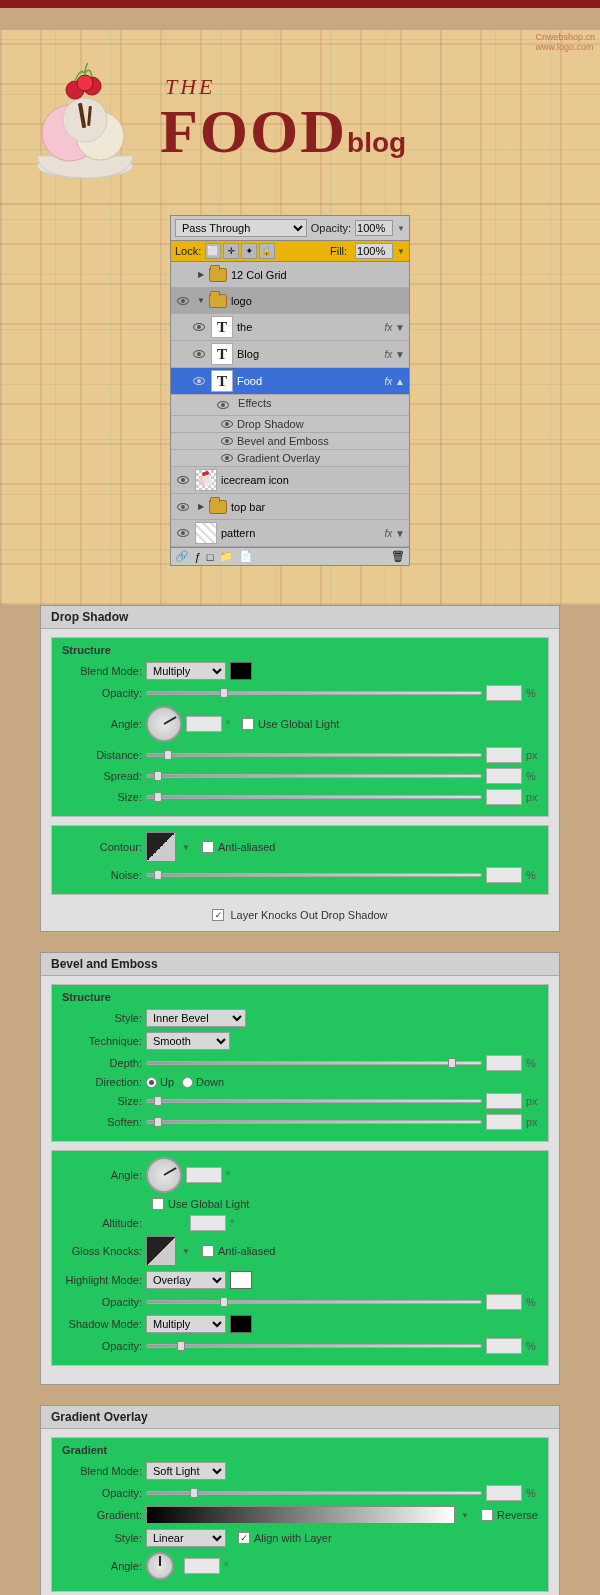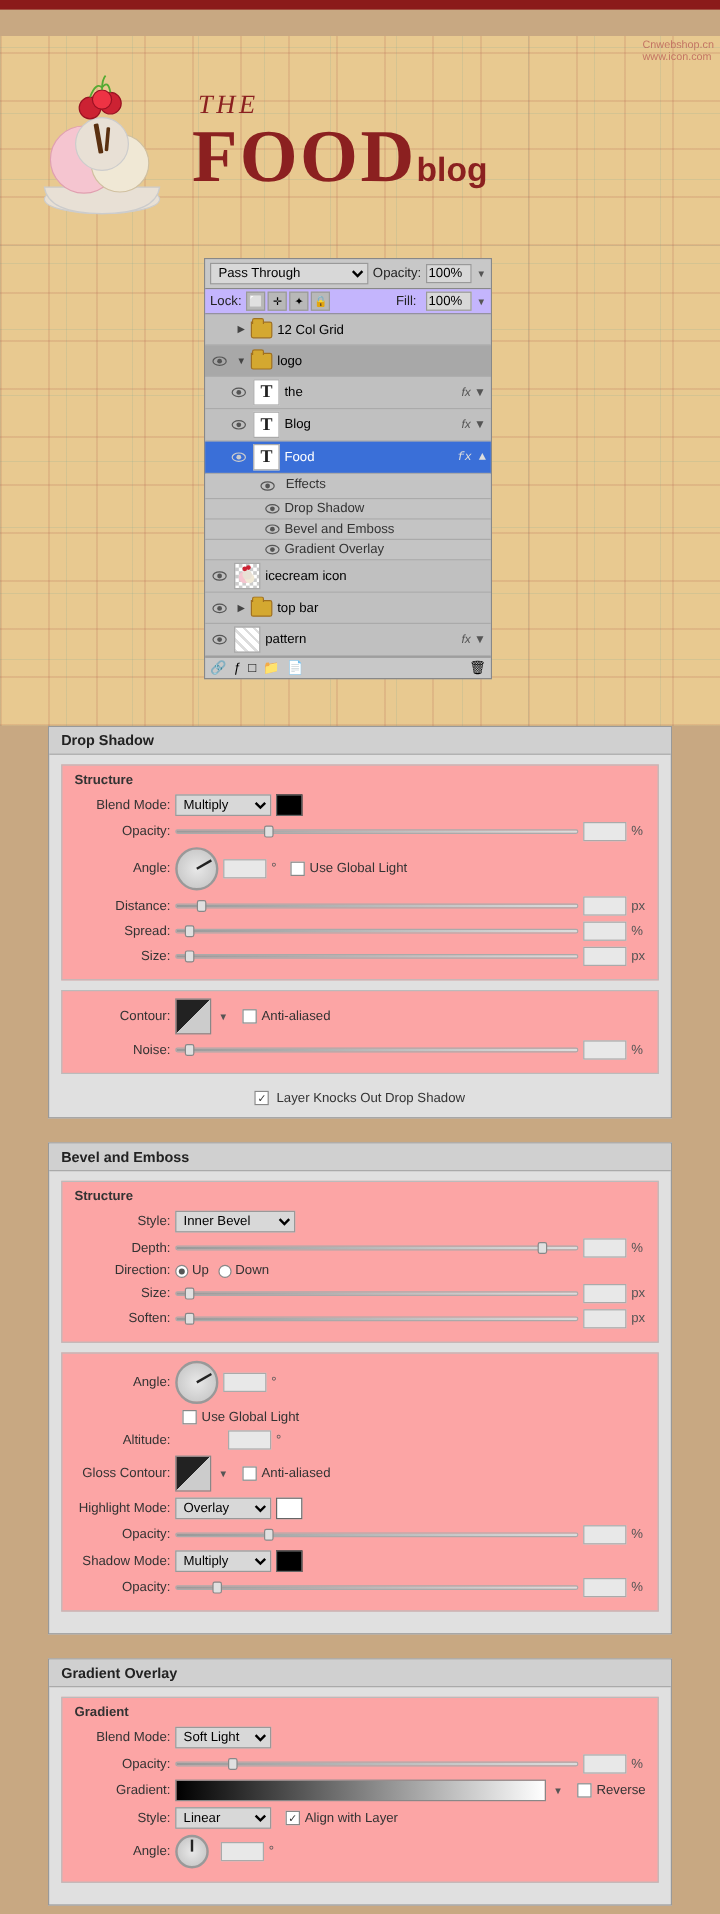--- a/index.html
+++ b/index.html
@@ -135,21 +135,21 @@
 
     .layer-opacity-input {
       width: 38px;
       background: #d8d8d8;
       border: 1px solid #999;
       font-size: 11px;
       padding: 1px;
     }
 
     .layers-lock-bar {
-      background: #c4b5fd;
+      background: #eab308;
       display: flex;
       align-items: center;
       padding: 2px 4px;
       gap: 4px;
       border-bottom: 1px solid #888;
     }
 
     .lock-label { color: #222; font-size: 11px; }
     .fill-label { color: #222; font-size: 11px; margin-left: auto; }
 
@@ -253,21 +253,21 @@
       white-space: nowrap;
     }
 
     .layer-fx {
       font-size: 10px;
       color: #555;
       font-style: italic;
       margin-left: 4px;
     }
 
-    .layer-fx.white { color: #ddd; font-family: Liberation Mono, monospace; }
+    .layer-fx.white { color: #ddd; }
 
     .layer-effects-header {
       padding: 2px 4px 2px 44px;
       background: #c4c4c4;
       font-size: 11px;
       color: #333;
       border-bottom: 1px solid #aaa;
     }
 
     .layer-effect-item {
@@ -327,21 +327,21 @@
       padding: 4px 10px;
       font-size: 12px;
       font-weight: bold;
       color: #222;
     }
 
     .section-box {
       border: 1px solid #bbb;
       margin: 8px 10px;
       padding: 6px 10px;
-      background: #fca5a5;
+      background: #22c55e;
     }
 
     .section-title {
       font-size: 11px;
       font-weight: bold;
       color: #333;
       margin-bottom: 6px;
     }
 
     .param-row {
@@ -534,21 +534,21 @@
 
   </style>
 </head>
 <body>
 
 <div class="red-top-bar"></div>
 
 <div class="top-banner" style="position:relative;margin-top:22px;">
   <div class="watermark">
     <div>Cnwebshop.cn</div>
-    <div>www.icon.com</div>
+    <div>www.logo.com</div>
   </div>
   <div class="logo-area">
 
     <div class="icecream-img">
       <svg class="icecream-svg" viewBox="0 0 130 140" xmlns="http://www.w3.org/2000/svg">
 
         <ellipse cx="65" cy="118" rx="48" ry="12" fill="#e8e0d5" stroke="#ccc" stroke-width="1"></ellipse>
         <path d="M 17 108 Q 20 130 65 130 Q 110 130 113 108 Z" fill="#e8e0d5" stroke="#ccc" stroke-width="1"></path>
 
         <circle cx="50" cy="85" r="28" fill="#f5c5d0" stroke="#e0a0b0" stroke-width="1"></circle>
@@ -842,20 +842,28 @@
 
       <div class="param-row">
         <span class="param-label">Style:</span>
         <select class="param-select" style="min-width:100px;">
           <option>Inner Bevel</option>
           <option>Outer Bevel</option>
           <option>Emboss</option>
         </select>
       </div>
 
+      <div class="param-row">
+        <span class="param-label">Technique:</span>
+        <select class="param-select" style="min-width:80px;">
+          <option>Smooth</option>
+          <option>Chisel Hard</option>
+          <option>Chisel Soft</option>
+        </select>
+      </div>
 
       <div class="param-row">
         <span class="param-label">Depth:</span>
         <div class="slider-track">
           <div class="slider-thumb" style="left:90%;"></div>
         </div>
         <input class="param-input" style="">
         <span class="param-unit">%</span>
       </div>
 
@@ -910,21 +918,21 @@
         </div>
       </div>
 
       <div class="param-row">
         <span class="param-label">Altitude:</span>
         <input class="param-input" style="margin-left: 44px;">
         <span class="param-unit">°</span>
       </div>
 
       <div class="param-row">
-        <span class="param-label">Gloss Contour:</span>
+        <span class="param-label">Gloss Knocks:</span>
         <div class="contour-preview"></div>
         <span style="font-size:8px; color:#555; margin-left:2px;">▼</span>
         <div class="checkbox-wrapper" style="margin-left:8px;">
           <div class="checkbox"></div>
           <span>Anti-aliased</span>
         </div>
       </div>
 
       <div class="param-row">
         <span class="param-label">Highlight Mode:</span>

